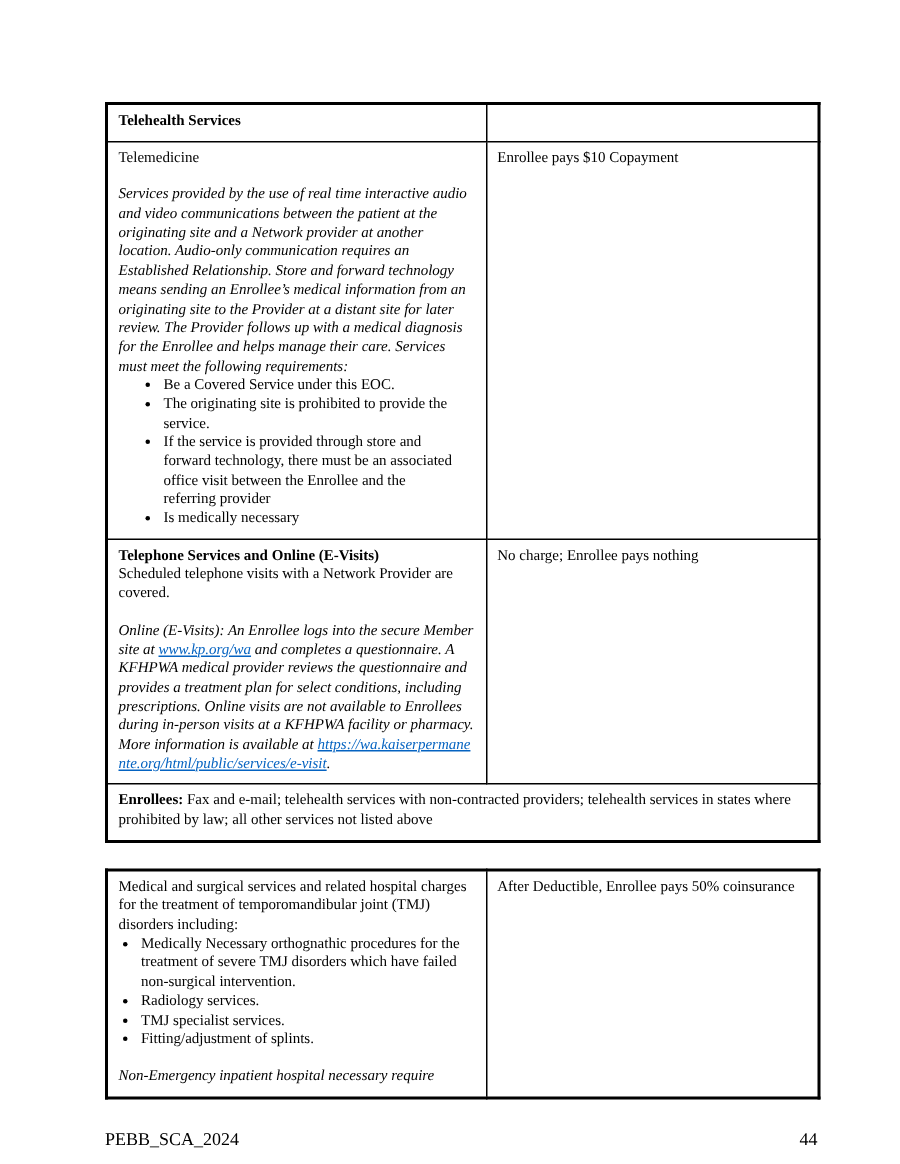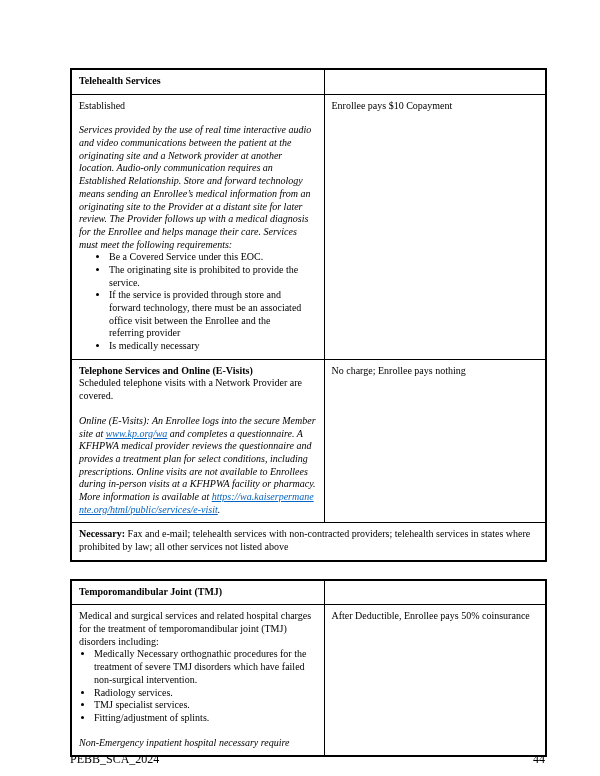--- a/index.html
+++ b/index.html
@@ -70,21 +70,21 @@
 
   <table class="benefits">
     <tbody>
         <tr>
       <td class="col-left header-cell">Telehealth Services</td>
       <td class="col-right header-cell"></td>
     </tr>
 
     <tr>
       <td class="col-left">
-        <p class="para">Established</p>
+        <p class="para">Telemedicine</p>
         <p class="para para-gap">Services provided by the use of real time interactive audio and video communications between the patient at the originating site and a Network provider at another location. Audio-only communication requires an Established Relationship. Store and forward technology means sending an Enrollee’s medical information from an originating site to the Provider at a distant site for later review. The Provider follows up with a medical diagnosis for the Enrollee and helps manage their care. Services must meet the following requirements:</p>
         <ul class="bullets">
           <li>Be a Covered Service under this EOC.</li>
           <li>The originating site is prohibited to provide the service.</li>
           <li>If the service is provided through store and forward technology, there must be an associated office visit between the Enrollee and the referring provider</li>
           <li>Is medically necessary</li>
         </ul>
       </td>
       <td class="col-right">
         <p class="para">Enrollee pays $10 Copayment</p>
@@ -97,34 +97,30 @@
         <p class="para">Scheduled telephone visits with a Network Provider are covered.</p>
         <p class="para para-gap"><span>Online (E-Visits): An Enrollee logs into the secure Member site at </span><a href="#" class="doc-link">www.kp.org/wa</a><span> and completes a questionnaire. A KFHPWA medical provider reviews the questionnaire and provides a treatment plan for select conditions, including prescriptions. Online visits are not available to Enrollees during in-person visits at a KFHPWA facility or pharmacy. More information is available at </span><a href="#" class="doc-link">https://wa.kaiserpermanente.org/html/public/services/e-visit</a><span>.</span></p>
       </td>
       <td class="col-right">
         <p class="para">No charge; Enrollee pays nothing</p>
       </td>
     </tr>
 
     <tr>
       <td colspan="2">
-        <p class="para"><span class="bold">Necessary:</span><span> Fax and e-mail; telehealth services with non-contracted providers; telehealth services in states where prohibited by law; all other services not listed above</span></p>
+        <p class="para"><span class="bold">Enrollees:</span><span> Fax and e-mail; telehealth services with non-contracted providers; telehealth services in states where prohibited by law; all other services not listed above</span></p>
       </td>
     </tr>
   </tbody>
     </table>
 
   <div class="table-spacer"></div>
 
   <table class="benefits">
     <tbody>
-        <tr>
-      <td class="col-left header-cell">Temporomandibular Joint (TMJ)</td>
-      <td class="col-right header-cell"></td>
-    </tr>
 
     <tr>
       <td class="col-left">
         <p class="para">Medical and surgical services and related hospital charges for the treatment of temporomandibular joint (TMJ) disorders including:</p>
         <ul class="bullets-tight">
           <li>Medically Necessary orthognathic procedures for the treatment of severe TMJ disorders which have failed non-surgical intervention.</li>
           <li>Radiology services.</li>
           <li>TMJ specialist services.</li>
           <li>Fitting/adjustment of splints.</li>
         </ul>

